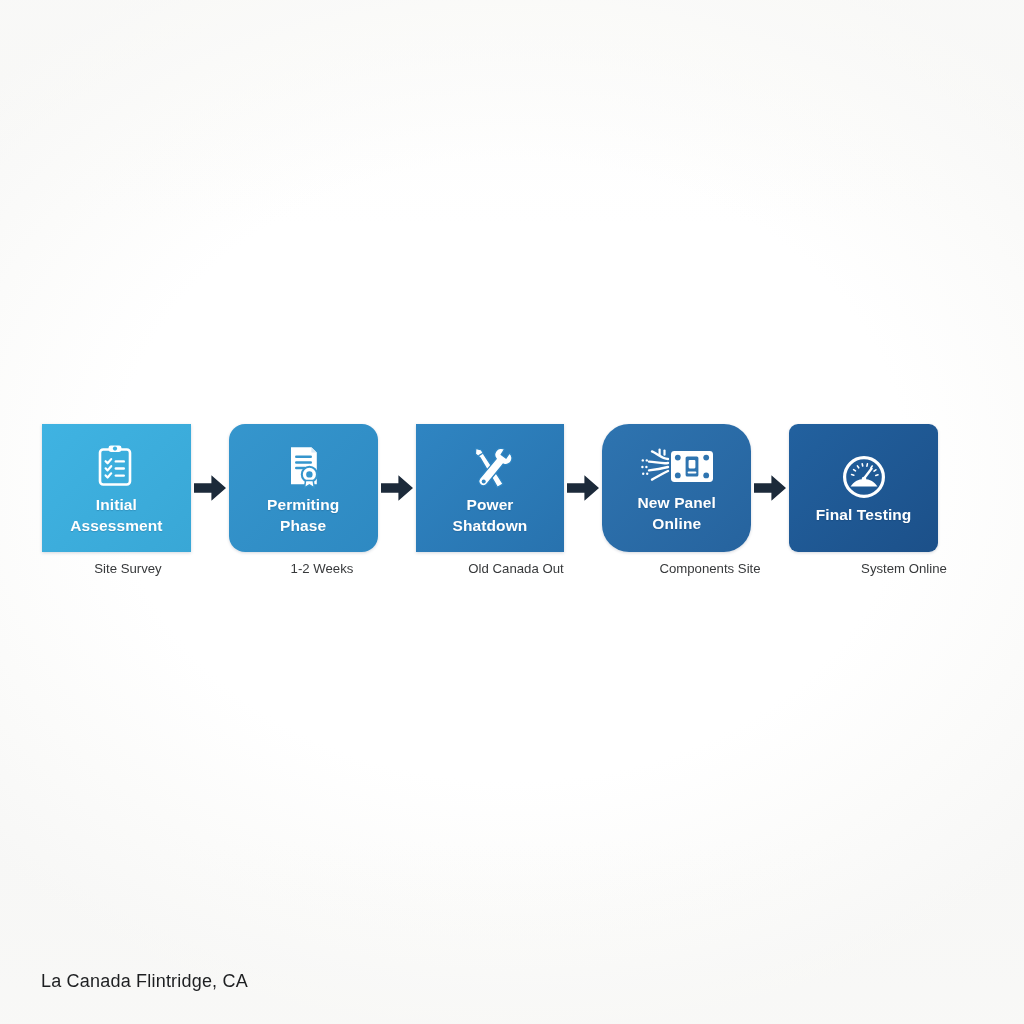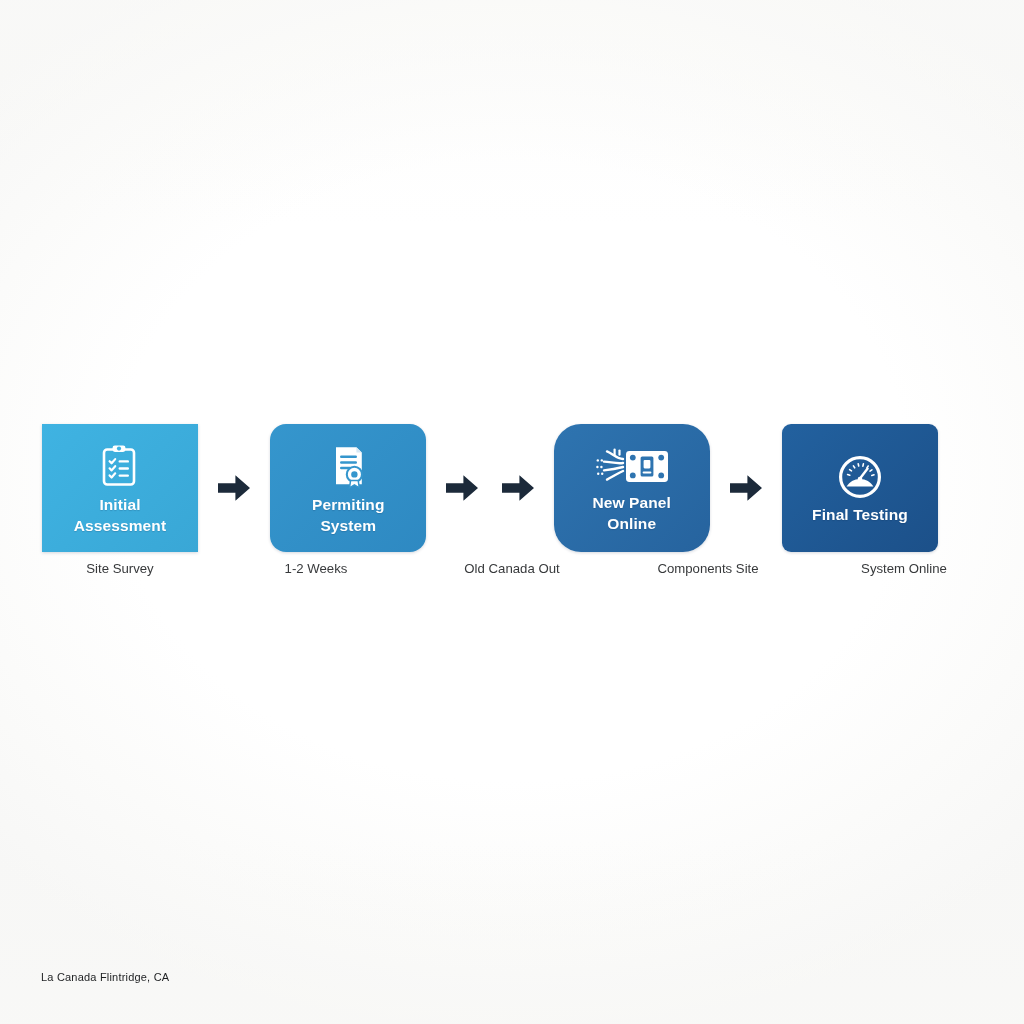--- a/index.html
+++ b/index.html
@@ -73,21 +73,21 @@
   }
 
   
   .sublabels {
     position: absolute;
     left: 42px;
     top: 558px;
     width: 940px;
     height: 22px;
     display: flex;
-    justify-content: space-between;
+    justify-content: flex-end;
   }
   .sublabel {
     width: 156px;
     text-align: center;
     font-size: 13.2px;
     color: #37393b;
     line-height: 22px;
   }
 
   
@@ -97,21 +97,21 @@
     align-items: center;
     justify-content: center;
     flex: 0 0 38px;
   }
   .arrow svg { display: block; }
 
   .caption {
     position: absolute;
     left: 41px;
     top: 971px;
-    font-size: 11px;
+    font-size: 18px;
     color: #1d1f21;
     letter-spacing: 0.2px;
   }
 </style>
 </head>
 <body>
 
 <div class="canvas"></div>
 
 <div class="flow">
@@ -152,32 +152,48 @@
         <rect x="13" y="11.6" width="17" height="2.5" rx="1.25" fill="#3596cd"></rect>
         <rect x="13" y="17.2" width="17" height="2.5" rx="1.25" fill="#3596cd"></rect>
         <rect x="13" y="22.8" width="11" height="2.5" rx="1.25" fill="#3596cd"></rect>
         <circle cx="27.4" cy="30.4" r="7.6" fill="#fff" stroke="#3596cd" stroke-width="2.1"></circle>
         <circle cx="27.4" cy="30.4" r="3.2" fill="#3596cd"></circle>
         <path d="M23.6 36.4l-1.1 7.4 4.9-2.9 4.9 2.9-1.1-7.4z" fill="#fff" stroke="#3596cd" stroke-width="1.5"></path>
       </svg>
     </span>
     <div class="step-label">
       <span>Permiting</span><br>
-      <span>System</span>
-    </div>
-  </div>
-
-  <div class="arrow">
-    <span>
-      <svg width="34" height="30" viewBox="0 0 34 30">
-        <path d="M1 10.2h17.4V2.2L33 15 18.4 27.8v-8H1z" fill="#1c2a3a"></path>
-      </svg>
-    </span>
-  </div>
-
+      <span>Phase</span>
+    </div>
+  </div>
+
+  <div class="arrow">
+    <span>
+      <svg width="34" height="30" viewBox="0 0 34 30">
+        <path d="M1 10.2h17.4V2.2L33 15 18.4 27.8v-8H1z" fill="#1c2a3a"></path>
+      </svg>
+    </span>
+  </div>
+
+  <div class="step" style="background:linear-gradient(135deg,#2f85c2 0%,#2872ae 100%);">
+    <span class="icon-wrap">
+      <svg width="46" height="44" viewBox="0 0 46 44" fill="none">
+
+        <path d="M8.8 3.4l5.6 1.6 3.0 5.2 15.0 22.9 3.6 5.9-5.6 3.4-3.4-6.0-14.0-23.6-4.6-3.7z" fill="#fff" stroke="#2f85c2" stroke-width="1.3"></path>
+        <path d="M11.4 10.9l4.3-2.6" stroke="#2f85c2" stroke-width="1.3"></path>
+
+        <path d="M37.6 4.2c-2.9-1.7-6.7-1.0-8.7 1.8-1.7 2.4-1.5 5.6.3 7.8L13.0 33.2c-1.6 2.0-1.4 4.9.5 6.5 2.0 1.6 4.9 1.3 6.5-.7L36.2 19.0c2.7 1.1 5.9.3 7.6-2.2 2.0-2.8 1.4-6.6-1.3-8.7l-3.5 4.9-4.8-3.4z" fill="#fff" stroke="#2f85c2" stroke-width="1.3"></path>
+        <circle cx="16.7" cy="36.5" r="2.0" fill="#2f85c2"></circle>
+      </svg>
+    </span>
+    <div class="step-label">
+      <span>Power</span><br>
+      <span>Shatdown</span>
+    </div>
+  </div>
 
   <div class="arrow">
     <span>
       <svg width="34" height="30" viewBox="0 0 34 30">
         <path d="M1 10.2h17.4V2.2L33 15 18.4 27.8v-8H1z" fill="#1c2a3a"></path>
       </svg>
     </span>
   </div>
 
   <div class="step" style="background:linear-gradient(135deg,#2e74b0 0%,#26639e 100%);border-radius:27px;">

